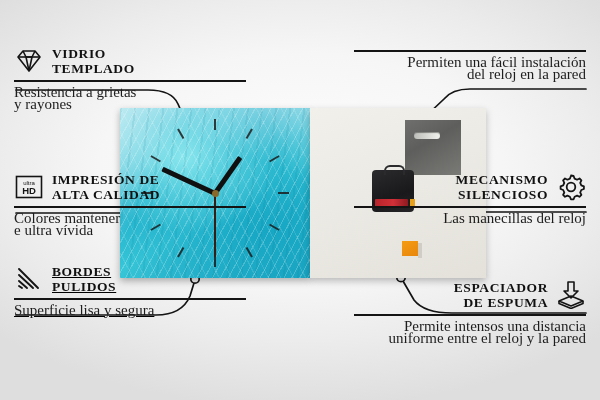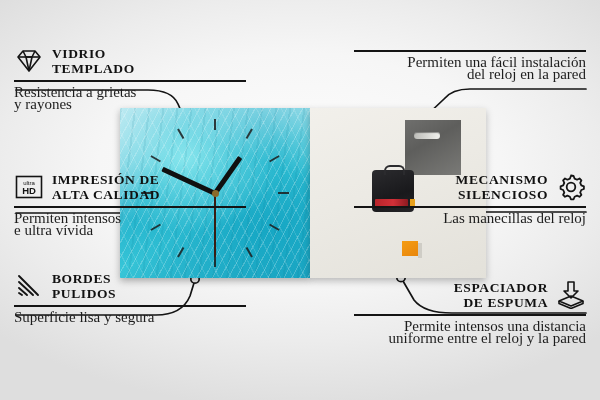--- a/index.html
+++ b/index.html
@@ -90,21 +90,21 @@
   .callout.right .title{text-align:right;}
   .rule{height:1.6px;background:#141414;margin:4px 0 4px;}
   .desc{font-size:15px;line-height:12.5px;color:#1d1d1d;}
   .callout.right .desc{text-align:right;font-family:Liberation Serif, serif;}
   .ico{width:30px;height:28px;flex:0 0 30px;display:block;}
   .ico svg{display:block;width:30px;height:28px;}
 
   
   #c-vidrio   {left:14px;  top:46px;}
   #c-impresion{left:14px;  top:172px;}
-  #c-bordes   {left:14px;  top:271px;}
+  #c-bordes   {left:14px;  top:264px;text-decoration:underline;}
   #c-manejas  {left:354px; top:46px;}
   #c-mecanismo{left:354px; top:172px;}
   #c-espaciador{left:354px;top:280px;}
 
   #lines{position:absolute;left:0;top:0;width:600px;height:400px;pointer-events:none;}
 </style>
 </head>
 <body>
 
 <div id="stage">
@@ -200,21 +200,21 @@
           <text x="15" y="21" font-family="Liberation Sans, sans-serif" font-size="9.5" font-weight="bold" text-anchor="middle" fill="#141414">HD</text>
         </svg>
       </span>
       <div class="title">
         <div>IMPRESIÓN DE</div>
         <div>ALTA CALIDAD</div>
       </div>
     </div>
     <div class="rule"></div>
     <div class="desc">
-      <div>Permiten intensos</div>
+      <div>Colores mantener</div>
       <div>e ultra vívida</div>
     </div>
   </div>
 
   <div class="callout left" id="c-bordes">
     <div class="head">
       <span class="ico">
         <svg viewBox="0 0 30 28">
             <g stroke="#141414" stroke-width="1.9" stroke-linecap="round">
           <path d="M5 4 L24 23"></path>

